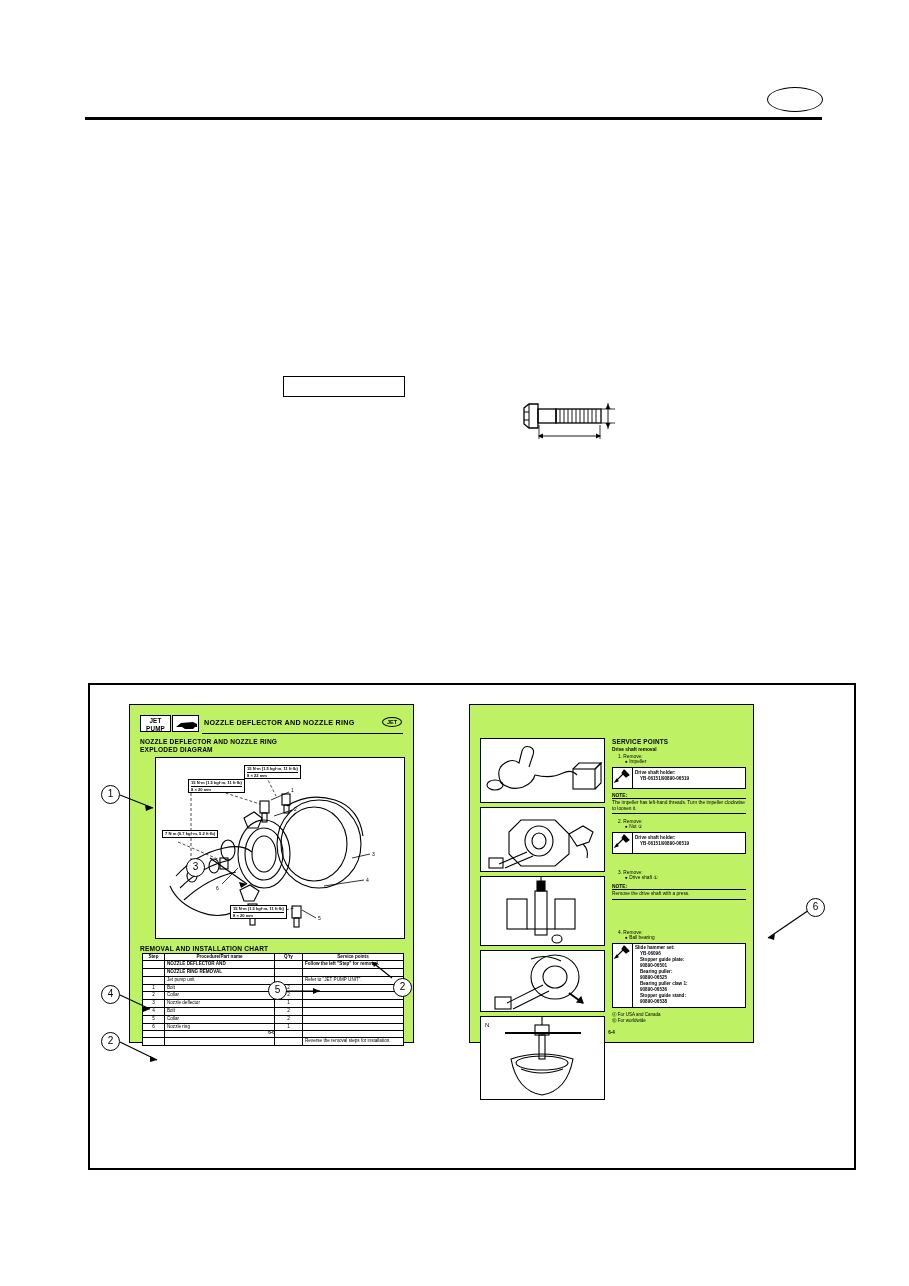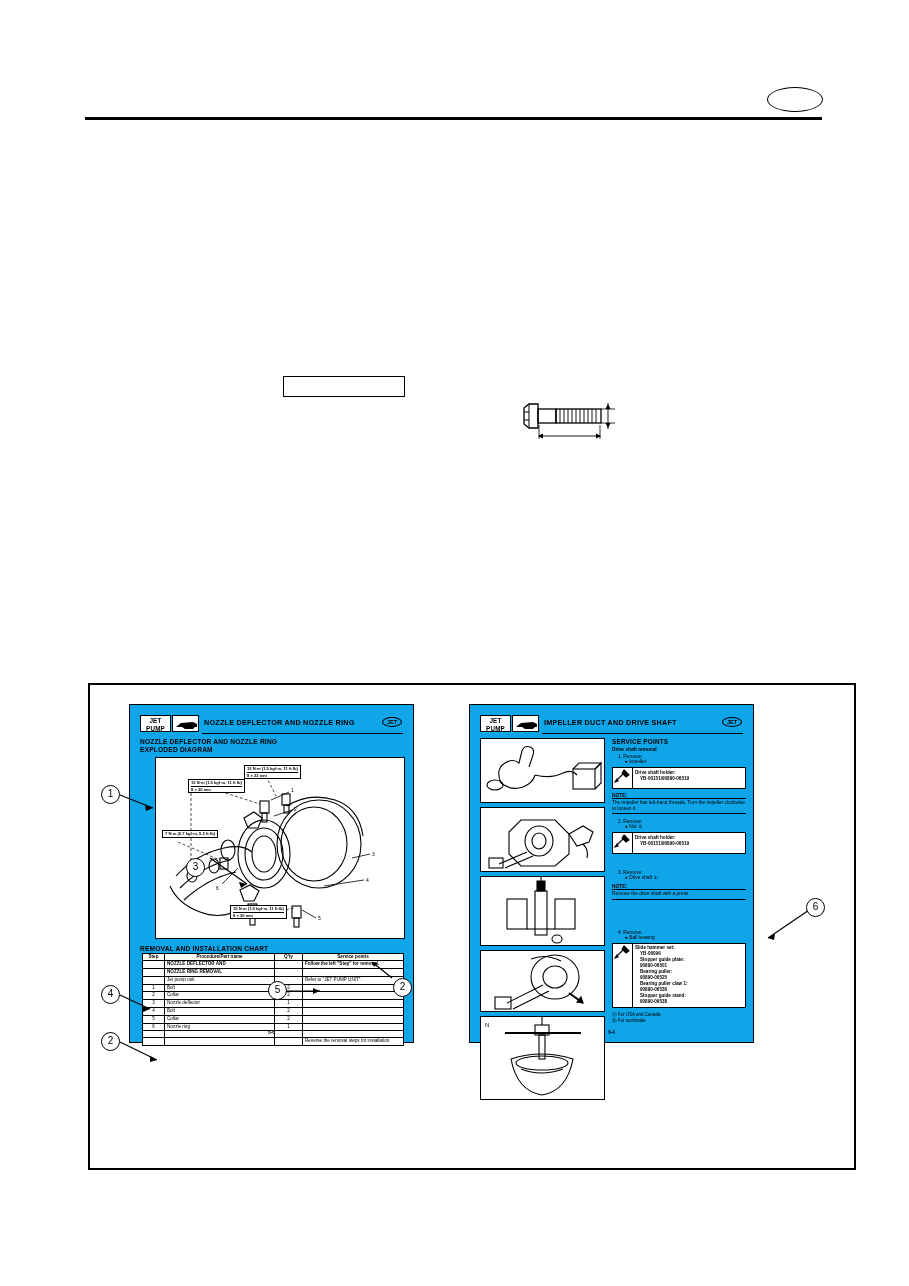--- a/index.html
+++ b/index.html
@@ -30,21 +30,21 @@
   
   #bolt-figure { position:absolute; left:520px; top:398px; width:112px; height:48px; }
 
   
   #sample-frame {
     position:absolute; left:88px; top:683px; width:768px; height:487px;
     border:2.6px solid #000; background:#fff;
   }
   .sheet {
     position:absolute; top:19px; height:339px;
-    border:1.3px solid #000; background:#0ea5e9;
+    border:1.3px solid #000; background:#bef264;
   }
   #sheet-left  { left:39px;  width:285px; }
   #sheet-right { left:379px; width:285px; }
 
   
   .sheet-hdr { position:absolute; left:10px; top:10px; right:10px; height:19px; }
   .jp-logo {
     position:absolute; left:0; top:0; width:31px; height:17px;
     border:1.3px solid #000; background:#fff;
     font-size:6.3px; font-weight:bold; line-height:7.6px;
@@ -363,35 +363,20 @@
             <td class="c-srv">Reverse the removal steps for installation.</td>
           </tr>
         </tbody>
     </table>
 
     <div class="pg-num">6-6</div>
   </div>
 
   <div class="sheet" id="sheet-right">
 
-    <div class="sheet-hdr">
-      <div class="jp-logo">
-        <span>JET</span><br>
-        <span>PUMP</span>
-      </div>
-      <div class="jp-icon">
-        <svg width="27" height="17" viewBox="0 0 27 17">
-          <path d="M3,11 L8,7 L20,6 L24,8 L24,11 Z" fill="#000"></path>
-          <path d="M9,11 L12,13 L20,13 L22,11 Z" fill="#000"></path>
-        </svg>
-      </div>
-      <div class="sheet-title">IMPELLER DUCT AND DRIVE SHAFT</div>
-      <div class="sheet-hdr-rule"></div>
-      <div class="sheet-mark">JET</div>
-    </div>
 
     <div class="illus" id="il-1">
       <svg width="125" height="65" viewBox="0 0 125 65" fill="none" stroke="#000" stroke-width="1.1">
         <path d="M20,44 q-6,-14 4,-20 q8,-5 14,0 l3,-12 q2,-6 8,-4 q5,2 3,8 l-4,12"></path>
         <path d="M20,44 q10,8 22,4 q10,-4 12,-12"></path>
         <path d="M54,36 q16,4 28,-2 q8,-4 14,2"></path>
         <rect x="92" y="30" width="22" height="20"></rect>
         <path d="M92,30 l6,-6 l22,0 l-6,6"></path>
         <path d="M114,30 l6,-6 l0,20 l-6,6"></path>
         <ellipse cx="14" cy="46" rx="8" ry="5"></ellipse>

